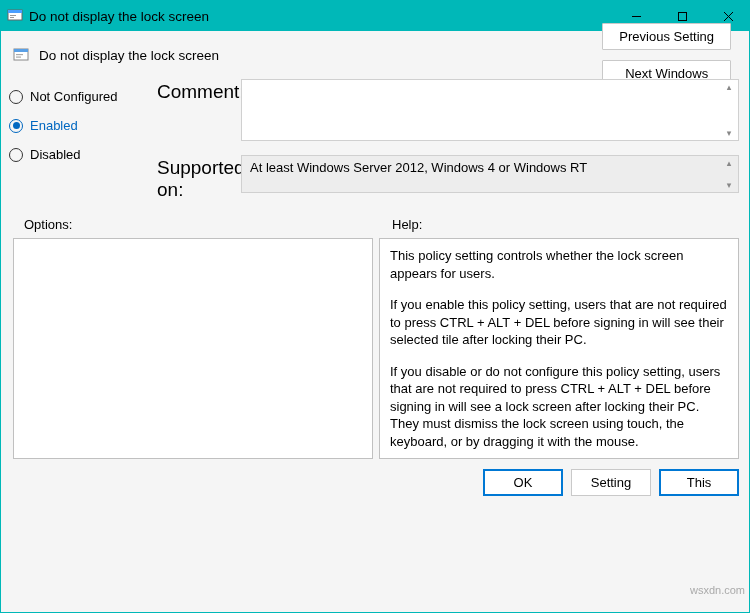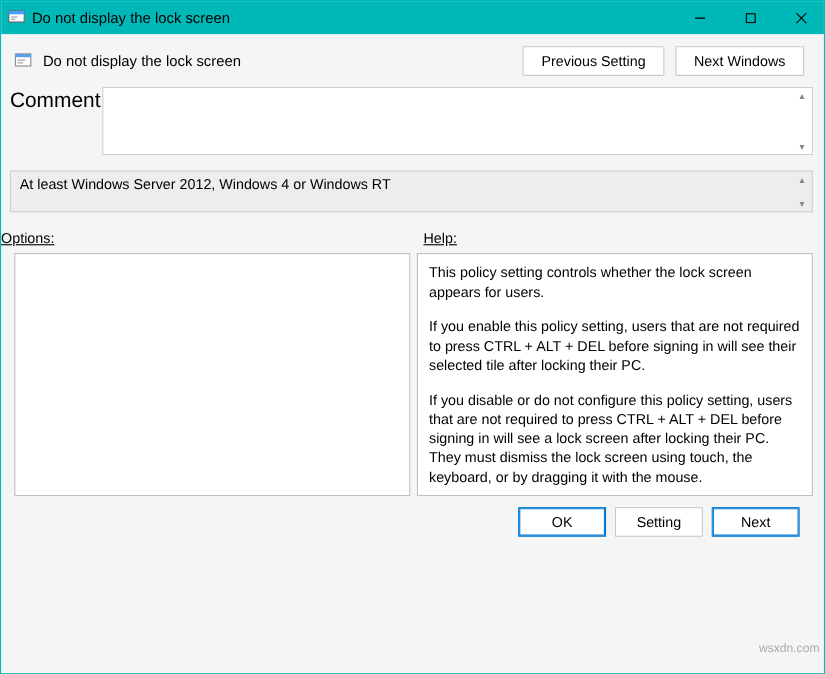--- a/index.html
+++ b/index.html
@@ -8,50 +8,50 @@
     .titlebar { height: 30px; background: #00b8b8; display: flex; align-items: center; padding-left: 6px; color: #000; }
     .titlebar-icon { width: 16px; height: 16px; margin-right: 6px; }
     .titlebar-title { flex: 1; font-size: 13.5px; }
     .titlebar-buttons { display: flex; align-items: stretch; height: 100%; }
     .titlebar-btn { width: 46px; display: flex; align-items: center; justify-content: center; cursor: pointer; }
     .titlebar-btn svg { width: 11px; height: 11px; }
     
     .subheader { display: flex; align-items: center; gap: 8px; padding: 10px 12px; height: 48px; }
     .subheader-icon { width: 18px; height: 16px; }
     .subheader-title { flex: 1; font-size: 13.5px; }
-    .nav-buttons { display: flex; gap: 10px; margin-right: 8px;}
+    .nav-buttons { display: flex; gap: 10px; margin-right: 8px; flex-direction: column;}
     .nav-btn { background: #fff; border: 1px solid #c9c9c9; padding: 5px 16px; cursor: pointer; font-size: 13px; border-radius:1px;}
     
     .upper { display: flex; padding: 0 12px 4px 8px; gap: 12px; }
     .radio-col { width: 136px; padding-top: 10px; display: flex; flex-direction: column; gap: 14px; }
     .radio-row { display: flex; align-items: center; gap: 7px; cursor: pointer; font-size: 13.5px;}
     .radio-row.selected { color: #0067c0; }
     .radio { width: 14px; height: 14px; border-radius: 50%; border: 1.2px solid #333; display: flex; align-items: center; justify-content: center; flex-shrink:0;}
     .radio.checked { border-color: #0067c0; }
     .radio.checked::after { content: ""; width: 7px; height: 7px; background: #0067c0; border-radius: 50%; }
     
     .meta-col { flex: 1; display: flex; flex-direction: column; gap: 14px; }
     .meta-row { display: flex; align-items: flex-start; gap: 6px; }
     .meta-label { width: 78px; font-size: 19px; padding-top: 2px;}
     .comment-box { flex: 1; background: #fff; border: 1px solid #d0d0d0; height: 62px; position: relative; }
     .supported-box { flex: 1; background: #ededed; border: 1px solid #d0d0d0; height: 38px; position: relative; padding: 4px 8px; display: flex; align-items: flex-start; font-size:13px;}
     .spinners { position: absolute; right: 2px; top: 2px; bottom: 2px; width: 14px; display:flex; flex-direction:column; justify-content:space-between; color:#888; }
     .spinners div{height:10px; font-size:9px; text-align:center; line-height:10px;}
     
-    .middle { display: flex; gap: 24px; padding: 12px 12px 4px 0; text-decoration: underline; }
+    .middle { display: flex; gap: 8px; padding: 12px 12px 4px 23px; }
     .middle > div:first-child { width: 360px; }
     .lbl { font-size: 13px; margin-bottom: 2px; }
     
     .lower { display: flex; gap: 6px; padding: 0 12px; flex: 1; min-height:0; }
     .options-box { width: 360px; background: #fff; border: 1px solid #c0c0c0; }
     .help-box { flex: 1; background: #fff; border: 1px solid #c0c0c0; padding: 8px 10px; overflow:hidden; font-size: 13.3px; line-height: 1.35; }
     .help-box p { margin-bottom: 14px; }
     .help-box p:last-child{margin-bottom:0;}
     
-    .footer { display: flex; justify-content: flex-end; gap: 8px; padding: 10px 24px; }
+    .footer { display: flex; justify-content: flex-end; gap: 8px; padding: 10px 12px; }
     .footer-btn { background: #fff; border: 1px solid #c9c9c9; padding: 5px 0; width: 80px; cursor: pointer; font-size: 13px; }
     .footer-btn.primary { border-color: #0078d4; box-shadow: inset 0 0 0 1px #0078d4; }
     
     .watermark { position: absolute; bottom: 16px; right: 6px; font-size: 11px; color: #aaa; pointer-events:none;}
     .wrap{position:relative; width:750px; height:613px;}
   </style>
 </head>
 <body>
 
 <div class="wrap">
@@ -96,32 +96,47 @@
         </svg>
   </span>
   <span class="subheader-title">Do not display the lock screen</span>
   <div class="nav-buttons">
     <button class="nav-btn">Previous Setting</button>
     <button class="nav-btn">Next Windows</button>
   </div>
 </div>
 
 <div class="upper">
+  <div class="radio-col">
+    <div class="radio-row">
+      <span class="radio"></span>
+      <span>Not Configured</span>
+    </div>
+    <div class="radio-row selected">
+      <span class="radio checked"></span>
+      <span>Enabled</span>
+    </div>
+    <div class="radio-row">
+      <span class="radio"></span>
+      <span>Disabled</span>
+    </div>
+  </div>
   <div class="meta-col">
     <div class="meta-row">
       <span class="meta-label">Comment:</span>
       <div class="comment-box">
         <span></span>
         <div class="spinners">
               <div>▴</div>
               <div>▾</div>
             </div>
       </div>
     </div>
     <div class="meta-row">
+      <span class="meta-label">Supported on:</span>
       <div class="supported-box">
         <span>At least Windows Server 2012, Windows 4 or Windows RT</span>
         <div class="spinners">
               <div>▴</div>
               <div>▾</div>
             </div>
       </div>
     </div>
   </div>
 </div>
@@ -140,18 +155,18 @@
   <div class="help-box">
     <p>This policy setting controls whether the lock screen appears for users.</p>
     <p>If you enable this policy setting, users that are not required to press CTRL + ALT + DEL before signing in will see their selected tile after locking their PC.</p>
     <p>If you disable or do not configure this policy setting, users that are not required to press CTRL + ALT + DEL before signing in will see a lock screen after locking their PC. They must dismiss the lock screen using touch, the keyboard, or by dragging it with the mouse.</p>
   </div>
 </div>
 
 <div class="footer">
   <button class="footer-btn primary">OK</button>
   <button class="footer-btn">Setting</button>
-  <button class="footer-btn primary">Next</button>
+  <button class="footer-btn primary">This</button>
 </div>
 
 <div class="watermark">wsxdn.com</div>
 
 </div>
 
 </body></html>

